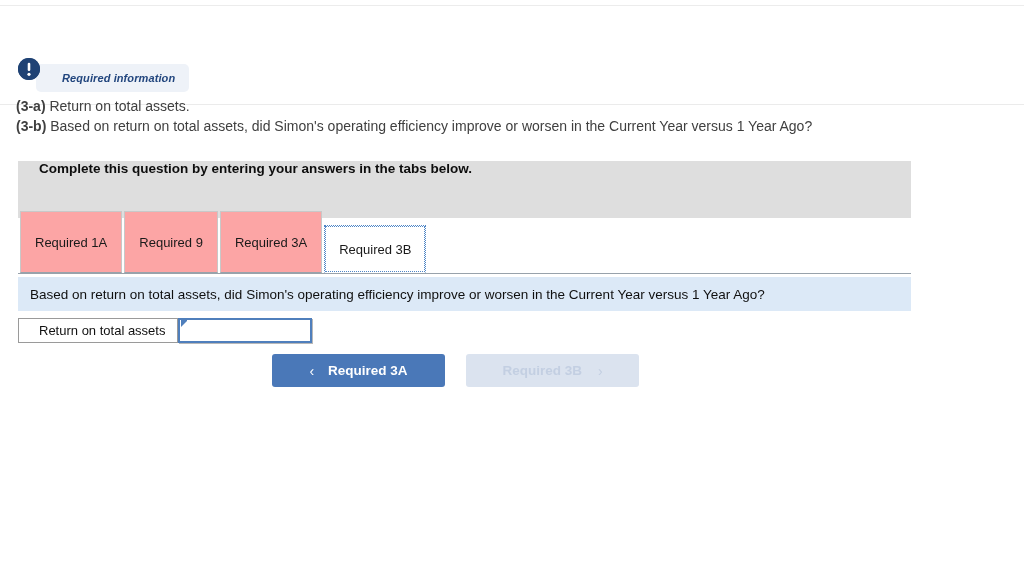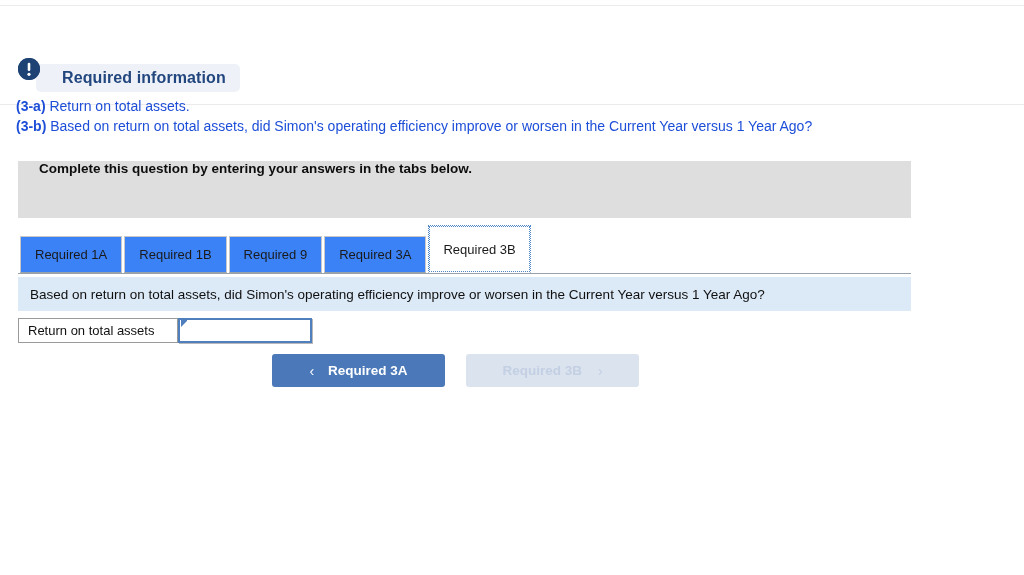--- a/index.html
+++ b/index.html
@@ -41,25 +41,26 @@
     top: 6px;
     height: 28px;
     padding: 0 14px 0 26px;
     background: #eef2f8;
     border-radius: 5px;
     display: flex;
     align-items: center;
     box-sizing: border-box;
   }
   .badge-label {
-    font-size: 16px;
+    font-size: 11px;
     font-weight: bold;
     color: #22467e;
     white-space: nowrap;
     letter-spacing: .1px;
+    font-style: italic;
   }
   .badge-icon {
     position: absolute;
     left: 0px;
     top: 0px;
     width: 22px;
     height: 22px;
     border-radius: 50%;
     background: #1f4274;
     display: flex;
@@ -73,21 +74,21 @@
   .qlines {
     position: absolute;
     left: 16px;
     top: 100px;
     width: 1000px;
     height: 40px;
     overflow: hidden;
   }
   .qline {
     font-size: 14px;
-    color: #1d4ed8;
+    color: #404040;
     line-height: 20px;
     white-space: nowrap;
   }
   .qline.clipped {
     margin-top: -4px;
   }
   .qline b { font-weight: bold; }
 
   .mid-rule {
     position: absolute;
@@ -135,22 +136,22 @@
   }
   .tabs {
     position: absolute;
     left: 2px;
     top: 0;
     display: flex;
     align-items: flex-end;
     height: 47px;
   }
   .tab {
-    height: 37px;
-    background: #3b82f6;
+    height: 62px;
+    background: #fca5a5;
     border: 1px solid #c8c8c8;
     border-bottom: 1px solid #98a2ab;
     margin-right: 2px;
     display: flex;
     align-items: center;
     justify-content: center;
     padding: 0 14px;
     box-sizing: border-box;
     font-size: 13px;
     color: #1a1a1a;
@@ -197,21 +198,21 @@
   }
   .answer-label {
     width: 160px;
     border: 1px solid #9a9a9a;
     background: #ffffff;
     display: flex;
     align-items: center;
     box-sizing: border-box;
     font-size: 13px;
     color: #111111;
-    padding-left: 9px;
+    padding-left: 20px;
     white-space: nowrap;
   }
   .answer-input {
     position: relative;
     width: 134px;
     border: 2px solid #4f7fbc;
     background: #ffffff;
     box-sizing: border-box;
     margin-left: 0px;
     box-shadow: 1px 1px 0 #b8b8b8;
@@ -311,23 +312,20 @@
 </div>
 
 <div class="instruction-panel">
   <div class="instruction-text">Complete this question by entering your answers in the tabs below.</div>
 </div>
 
 <div class="tabstrip">
   <div class="tabs">
     <div class="tab">
         <span>Required 1A</span>
-      </div>
-    <div class="tab">
-        <span>Required 1B</span>
       </div>
     <div class="tab">
         <span>Required 9</span>
       </div>
     <div class="tab">
         <span>Required 3A</span>
       </div>
     <div class="tab active">
         <span>Required 3B</span>
       </div>

